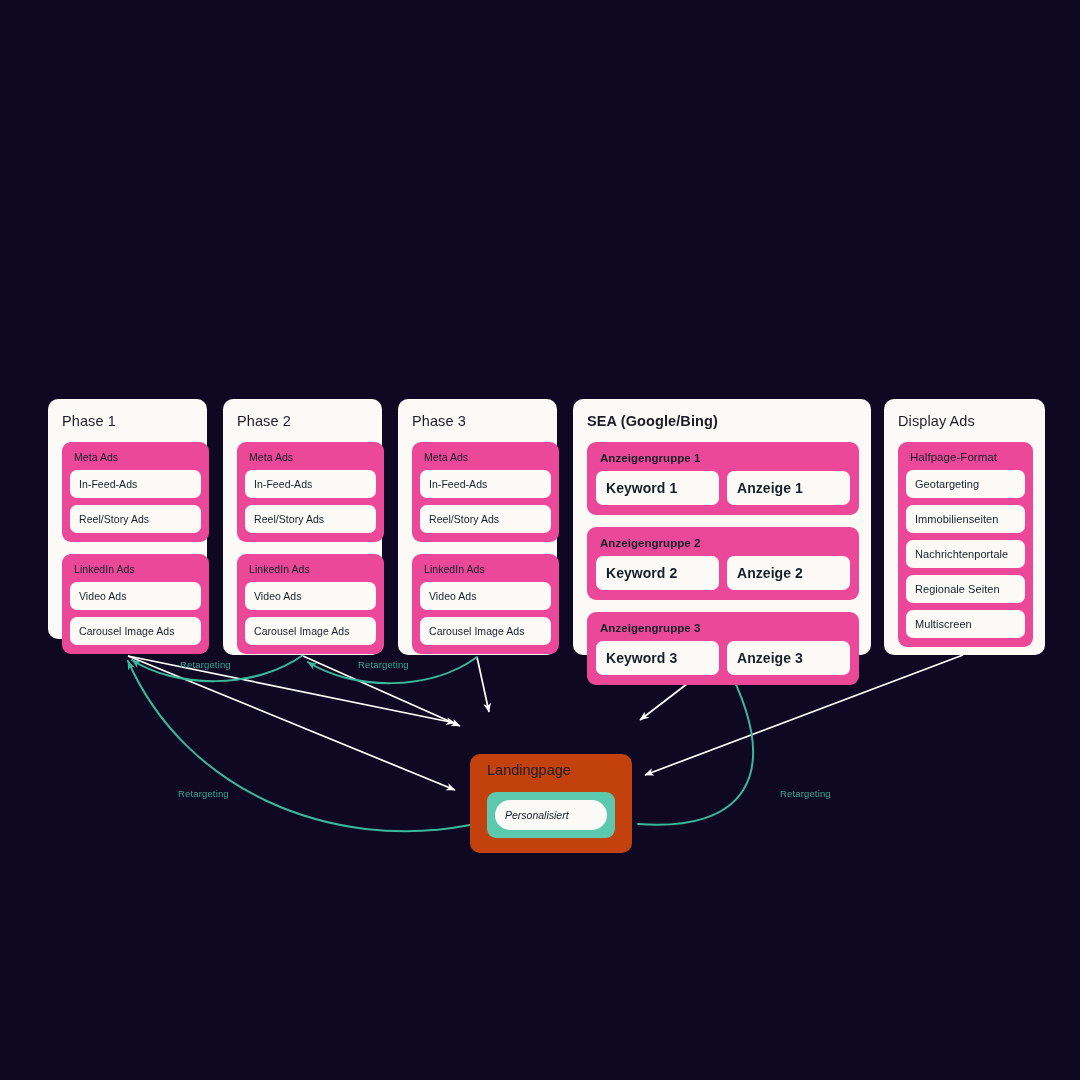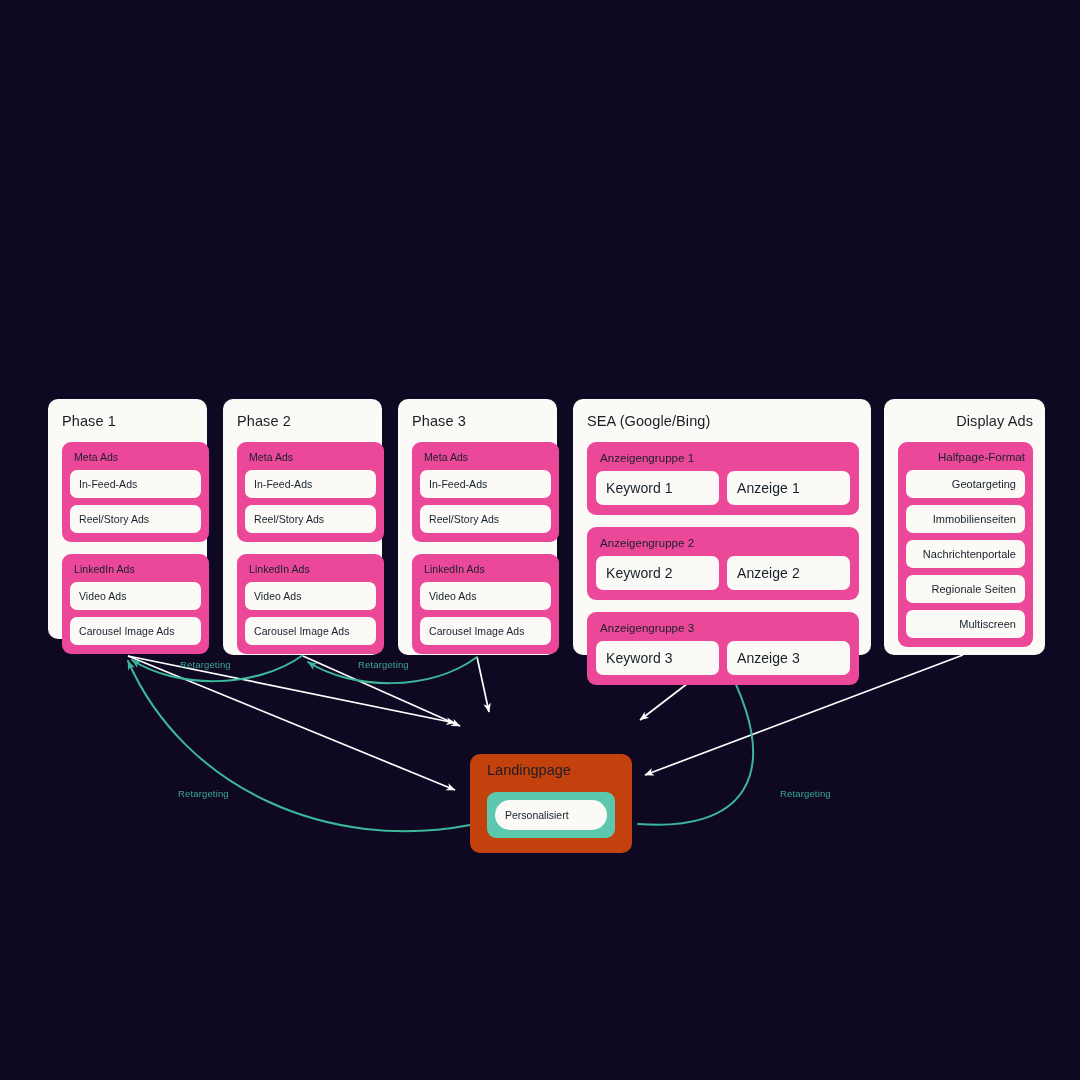--- a/index.html
+++ b/index.html
@@ -77,36 +77,36 @@
     white-space: nowrap;
     overflow: hidden;
   }
   .item:last-child { margin-bottom: 0; }
 
   
   .phase-col   { width: 159px; }
   .phase-col .group { width: 147px; }
 
   
-  .sea-col { width: 298px; }
+  .sea-col { width: 298px; font-weight: bold; }
   .sea-col .group-title { font-size: 11.5px; }
   .sea-row {
     display: flex;
     gap: 8px;
   }
   .sea-row .item {
     flex: 1;
     margin-bottom: 0;
     font-size: 14px;
     padding: 9px 10px;
   }
   .sea-col .group { padding: 9px 9px 10px 9px; margin-bottom: 12px; }
 
   
-  .display-col { width: 161px; text-align: right; }
+  .display-col { width: 161px; }
   .display-col .group-title { font-size: 11.5px; }
   .display-col .item { font-size: 11px; padding: 8px 9px; }
 
   
   #landingpage {
     position: absolute;
     background: #c2410c;
     border-radius: 10px;
     z-index: 3;
     padding: 8px 17px 17px 17px;
@@ -123,20 +123,21 @@
     border-radius: 9px;
     padding: 8px;
   }
   #landingpage .lp-item {
     background: #fbfaf6;
     border-radius: 15px;
     font-size: 10.5px;
     color: #15202b;
     padding: 9px 10px;
     white-space: nowrap;
+    font-style: italic;
   }
 
   
   .edge-label {
     position: absolute;
     font-size: 9.5px;
     color: #3aa894;
     letter-spacing: .15px;
     white-space: nowrap;
     z-index: 4;

